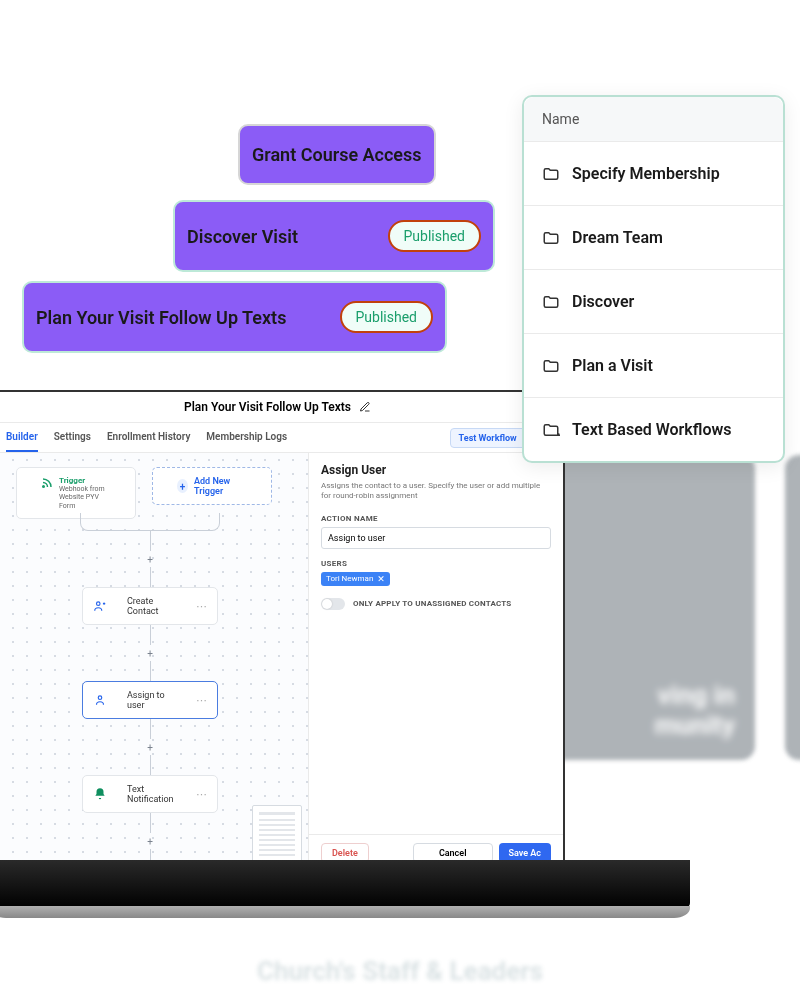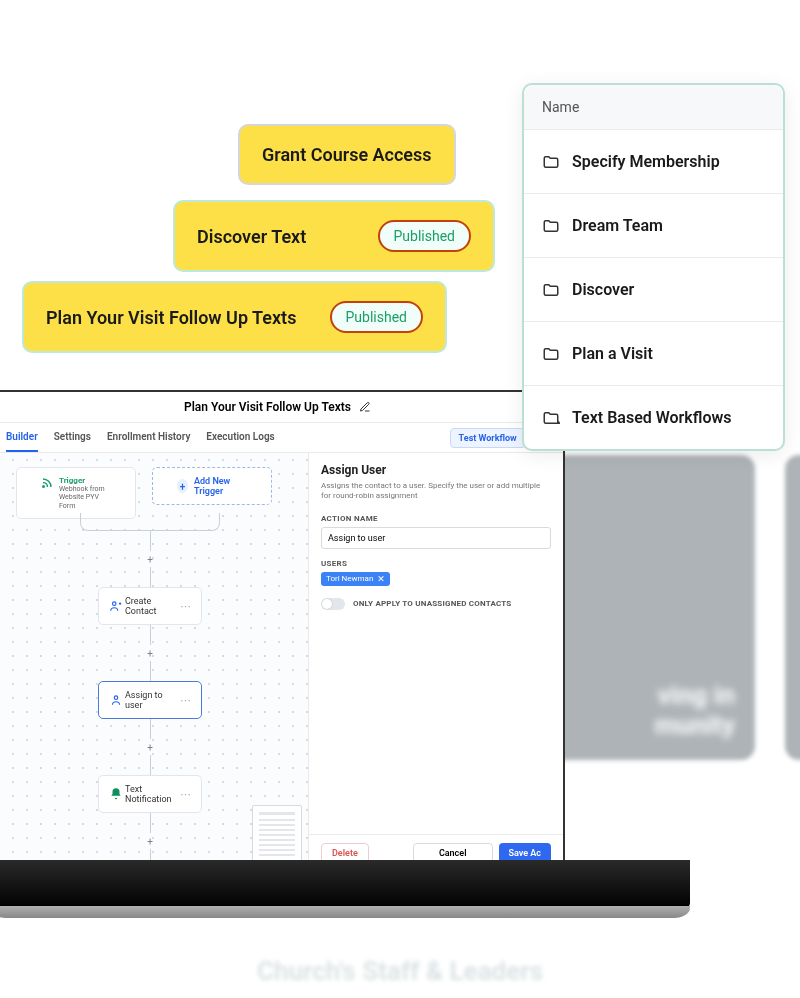--- a/index.html
+++ b/index.html
@@ -1,25 +1,25 @@
 <!DOCTYPE html>
 <html><head>
 <meta charset="utf-8">
 <style>
 * { box-sizing: border-box; margin: 0; padding: 0; font-family: -apple-system, BlinkMacSystemFont, "Segoe UI", Roboto, sans-serif; }
 body { width: 800px; height: 998px; background: #ffffff; position: relative; overflow: hidden; }
 
 
-.workflow-card { position: absolute; background: #fde047; border: 2px solid #bde9d8; border-radius: 10px; padding: 18px 22px; display: flex; align-items: center; justify-content: space-between; gap: 24px; }
+.workflow-card { position: absolute; background: #8b5cf6; border: 2px solid #bde9d8; border-radius: 10px; padding: 18px 12px; display: flex; align-items: center; justify-content: space-between; gap: 24px; }
 .workflow-card .title { font-size: 18px; font-weight: 600; color: #1a1a1a; }
 .published-badge { border: 2px solid #c2410c; color: #1a9e6b; background: #f0fdf8; font-size: 14px; font-weight: 400; padding: 6px 14px; border-radius: 20px; text-align: center; }
 .workflow-card.gray-border { border-color: #d6d6d6; }
 
 
-.folder-panel { position: absolute; top: 83px; left: 522px; width: 263px; background: #fff; border: 2px solid #b9e0d3; border-radius: 10px; box-shadow: 0 4px 20px rgba(0,0,0,0.08); z-index: 10; }
+.folder-panel { position: absolute; top: 95px; left: 522px; width: 263px; background: #fff; border: 2px solid #b9e0d3; border-radius: 10px; box-shadow: 0 4px 20px rgba(0,0,0,0.08); z-index: 10; }
 .folder-header { padding: 14px 18px; font-size: 14px; color: #555; border-bottom: 1px solid #eaeaea; background:#f6f8f9; border-radius: 10px 10px 0 0;}
 .folder-item { padding: 22px 18px; display: flex; align-items: center; gap: 12px; border-bottom: 1px solid #eaeaea; cursor: pointer; }
 .folder-item:last-child { border-bottom: none; }
 .folder-item .label { font-size: 16px; font-weight: 600; color: #1a1a1a; }
 .folder-icon { width: 18px; height: 18px; flex-shrink: 0; }
 
 
 .laptop-screen { position: absolute; left: -10px; top: 390px; width: 575px; height: 480px; background: #fff; border: 2px solid #333; border-bottom:none; border-radius: 6px 6px 0 0; overflow: hidden; }
 .laptop-base { position: absolute; left: -10px; top: 860px; width: 700px; height: 48px; background: linear-gradient(#2a2a2a,#000); border-radius: 0 0 5px 5px; }
 .laptop-ledge { position:absolute; left:-10px; top:906px; width:700px; height:12px; background: linear-gradient(#b0b0b0,#888); border-radius: 0 0 16px 16px/0 0 10px 10px;}
@@ -44,21 +44,21 @@
 .trigger-card { background: #fff; border: 1px solid #e3e6ea; border-radius: 5px; padding: 8px 24px; width: 120px; display: flex; gap: 6px; align-items: flex-start; }
 .trigger-card.dashed { border: 1px dashed #9fb8e6; justify-content: center; align-items: center; color: #2563eb; font-size: 9px; font-weight: 600; height: 38px;}
 .trigger-card.dashed .plus-sm { width:14px; height:14px; background:#e8f0fe; border-radius:50%; display:flex; align-items:center; justify-content:center; color:#2563eb; font-size:10px;}
 .rss-icon { color: #1a9e6b; width: 12px; height: 12px; flex-shrink: 0; margin-top:1px;}
 .trigger-text .t-title { font-size: 8px; font-weight: 700; color: #1a9e6b; }
 .trigger-text .t-sub { font-size: 7px; color: #666; line-height: 1.2; }
 
 .flow-col { display:flex; flex-direction:column; align-items:center; margin-top:-6px;}
 .connector { width: 1px; height: 20px; background: #c9cfd8; }
 .plus-connector { width: 12px; height: 12px; display:flex; align-items:center; justify-content:center; font-size: 10px; color: #7a828e; margin: 2px 0;}
-.node { background: #fff; border: 1px solid #e3e6ea; border-radius: 5px; padding: 8px 10px; width: 104px; display: flex; align-items: center; gap: 2px; font-size: 9px; color: #333; position: relative; }
+.node { background: #fff; border: 1px solid #e3e6ea; border-radius: 5px; padding: 8px 10px; width: 136px; display: flex; align-items: center; gap: 20px; font-size: 9px; color: #333; position: relative; }
 .node.selected { border: 1.5px solid #4a7ce0; }
 .node .dots { margin-left: auto; color: #aaa; font-size: 11px; }
 .node-icon { width: 14px; height: 14px; display:flex; align-items:center; justify-content:center; border-radius:3px; flex-shrink:0;}
 .ic-contact { color:#2563eb; }
 .ic-assign { color:#2563eb;}
 .ic-text { color:#0f8f5f;}
 .ic-text2 { color:#0f8f5f;}
 
 
 .sp-title { font-size: 12px; font-weight: 700; margin-bottom: 4px; color:#222;}
@@ -92,21 +92,21 @@
 
 <div class="bg-card" style="left:545px; top:455px; width:210px; height:305px;">
   <div class="bg-title"><span>ving in</span><br><span>munity</span></div>
 </div>
 <div class="bg-card" style="left:785px; top:455px; width:60px; height:305px;"></div>
 
 <div class="workflow-card gray-border" style="left:238px; top:124px;">
   <span class="title">Grant Course Access</span>
 </div>
 <div class="workflow-card" style="left:173px; top:200px; width:322px;">
-  <span class="title">Discover Text</span>
+  <span class="title">Discover Visit</span>
   <span class="published-badge">Published</span>
 </div>
 <div class="workflow-card" style="left:22px; top:281px; width:425px;">
   <span class="title">Plan Your Visit Follow Up Texts</span>
   <span class="published-badge">Published</span>
 </div>
 
 <div class="folder-panel">
   <div class="folder-header">Name</div>
   <div class="folder-item">
@@ -146,21 +146,21 @@
     <span>Plan Your Visit Follow Up Texts</span>
     <svg class="edit-icon" viewBox="0 0 24 24" fill="none" stroke="#333" stroke-width="2">
         <path d="M12 20h9M16.5 3.5a2.1 2.1 0 113 3L7 19l-4 1 1-4 12.5-12.5z"></path>
       </svg>
   </div>
   <div class="tabs-row">
     <div class="tabs-left">
       <div class="tab active">Builder</div>
       <div class="tab">Settings</div>
       <div class="tab">Enrollment History</div>
-      <div class="tab">Execution Logs</div>
+      <div class="tab">Membership Logs</div>
     </div>
     <div class="tabs-right">
       <button class="test-btn">Test Workflow</button>
       <span class="draft">Dra</span>
     </div>
   </div>
   <div class="app-body">
     <div class="canvas">
       <div class="trigger-row">
         <div class="trigger-card">

